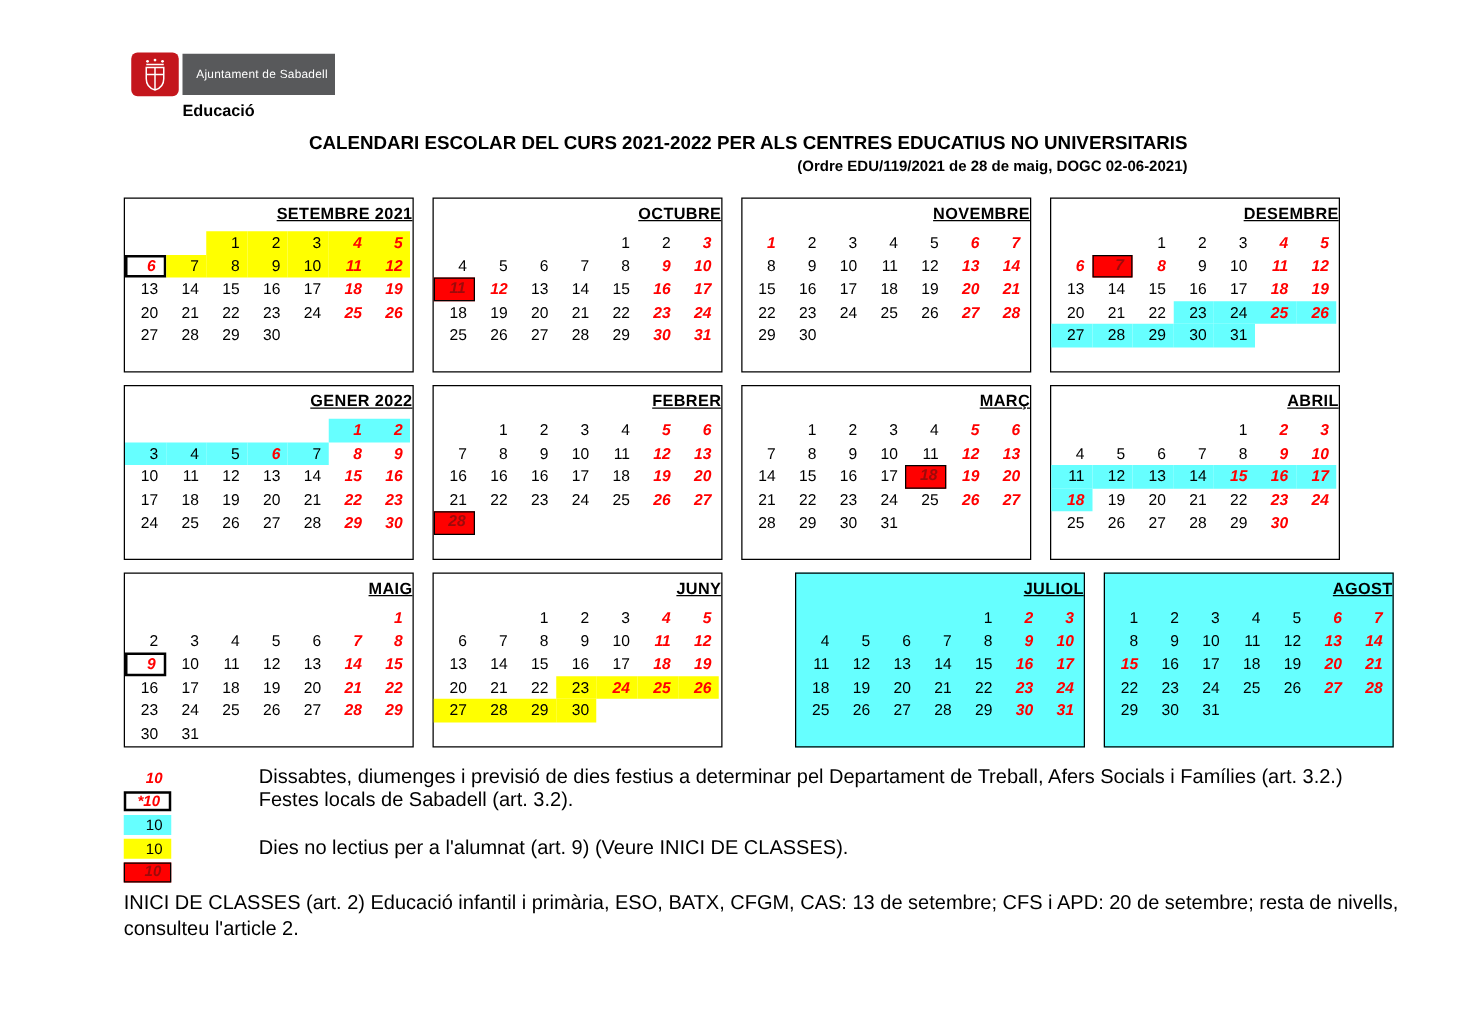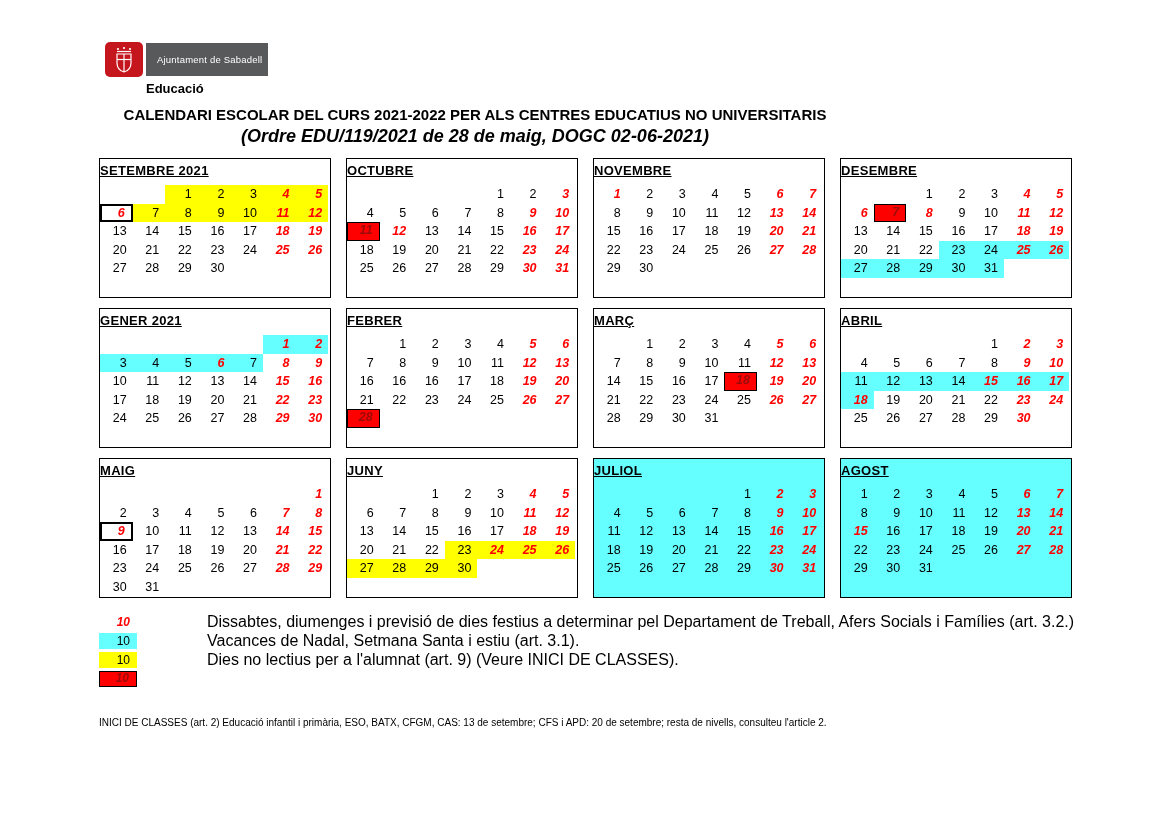--- a/index.html
+++ b/index.html
@@ -7,30 +7,30 @@
         font-family:"Liberation Sans",sans-serif;color:#000;}
 
   
   #logo-wrap{position:absolute;left:105px;top:42px;}
   #logo-emblem{position:absolute;left:0;top:0;width:38px;height:35px;background:#c4161c;border-radius:5px;}
   #logo-banner{position:absolute;left:41px;top:1px;width:122px;height:33px;background:#58595b;
                display:flex;align-items:center;}
   #logo-banner span{color:#fff;font-size:9.5px;padding-left:11px;letter-spacing:.2px;}
   #edu-label{position:absolute;left:41px;top:39px;font-size:13px;font-weight:bold;}
 
-  #title-block{position:absolute;left:0;top:106px;width:950px;text-align:center;}
+  #title-block{position:absolute;left:0;top:106px;width:950px;text-align:right;}
   #title-block .t1{font-size:15px;font-weight:bold;}
-  #title-block .t2{font-size:18px;font-weight:bold;margin-top:3px;font-style:italic;}
+  #title-block .t2{font-size:12px;font-weight:bold;margin-top:3px;}
 
   
   #months{position:absolute;left:99px;top:158px;display:grid;
           grid-template-columns:repeat(4,232px);column-gap:15px;row-gap:10px;}
   .month{width:232px;height:140px;border:1.6px solid #000;background:#fff;box-sizing:border-box;}
-  .month.cyanbg{background:var(--cyan);}
-  .mtitle{text-align:left;font-weight:bold;font-size:13px;text-decoration:underline;
+  .month.cyanbg{background:var(--cyan);margin-left:43px;}
+  .mtitle{text-align:right;font-weight:bold;font-size:13px;text-decoration:underline;
           margin-top:4px;letter-spacing:.3px;}
   .weeks{margin-top:7px;}
   .week{display:flex;height:18.5px;}
   .cell{width:32.6px;box-sizing:border-box;text-align:right;padding-right:6px;
         font-size:12.5px;line-height:18.5px;}
   .cell.r{color:var(--red);font-weight:bold;font-style:italic;}
   .cell.y{background:var(--yellow);}
   .cell.c{background:var(--cyan);}
   .cell.box{border:2px solid #000;background:#fff;color:var(--red);
             font-weight:bold;font-style:italic;line-height:14.5px;}
@@ -45,21 +45,21 @@
   .sw.plain{color:var(--red);font-weight:bold;font-style:italic;}
   .sw.boxed{border:2px solid #000;background:#fff;color:var(--red);font-weight:bold;
             font-style:italic;line-height:12px;}
   .sw.cy{background:var(--cyan);}
   .sw.ye{background:var(--yellow);}
   .sw.rd{border:1.6px solid #000;background:var(--red);color:var(--darkred);
          font-weight:bold;font-style:italic;line-height:12px;}
   .ltext{margin-left:70px;font-size:16px;white-space:nowrap;}
 
   
-  #footer{position:absolute;left:99px;top:712px;font-size:10px;line-height:21px;}
+  #footer{position:absolute;left:99px;top:712px;font-size:16px;line-height:21px;}
 </style>
 </head>
 <body>
 
 <div id="page">
 
   <div id="logo-wrap">
     <div id="logo-emblem" style="background: rgb(196, 22, 28);">
       <svg width="38" height="35" viewBox="0 0 38 35">
         <g fill="none" stroke="#ffffff" stroke-width="1.2">
@@ -279,21 +279,21 @@
             <div class="cell c">28</div>
             <div class="cell c">29</div>
             <div class="cell c">30</div>
             <div class="cell c">31</div>
             <div class="cell"></div>
             <div class="cell"></div>
           </div>
         </div>
       </div>
       <div class="month">
-        <div class="mtitle">GENER 2021</div>
+        <div class="mtitle">GENER 2022</div>
         <div class="weeks">
           <div class="week">
             <div class="cell"></div>
             <div class="cell"></div>
             <div class="cell"></div>
             <div class="cell"></div>
             <div class="cell"></div>
             <div class="cell c r">1</div>
             <div class="cell c r">2</div>
           </div>
@@ -695,22 +695,25 @@
         </div>
       </div>
     </div>
 
   <div id="legend">
       <div class="lrow">
         <div class="sw plain">10</div>
         <div class="ltext">Dissabtes, diumenges i previsió de dies festius a determinar pel Departament de Treball, Afers Socials i Famílies (art. 3.2.)</div>
       </div>
       <div class="lrow">
+        <div class="sw boxed">*10</div>
+        <div class="ltext">Festes locals de Sabadell (art. 3.2).</div>
+      </div>
+      <div class="lrow">
         <div class="sw cy">10</div>
-        <div class="ltext">Vacances de Nadal, Setmana Santa i estiu (art. 3.1).</div>
       </div>
       <div class="lrow">
         <div class="sw ye">10</div>
         <div class="ltext">Dies no lectius per a l'alumnat (art. 9) (Veure INICI DE CLASSES).</div>
       </div>
       <div class="lrow">
         <div class="sw rd">10</div>
       </div>
     </div>
 

